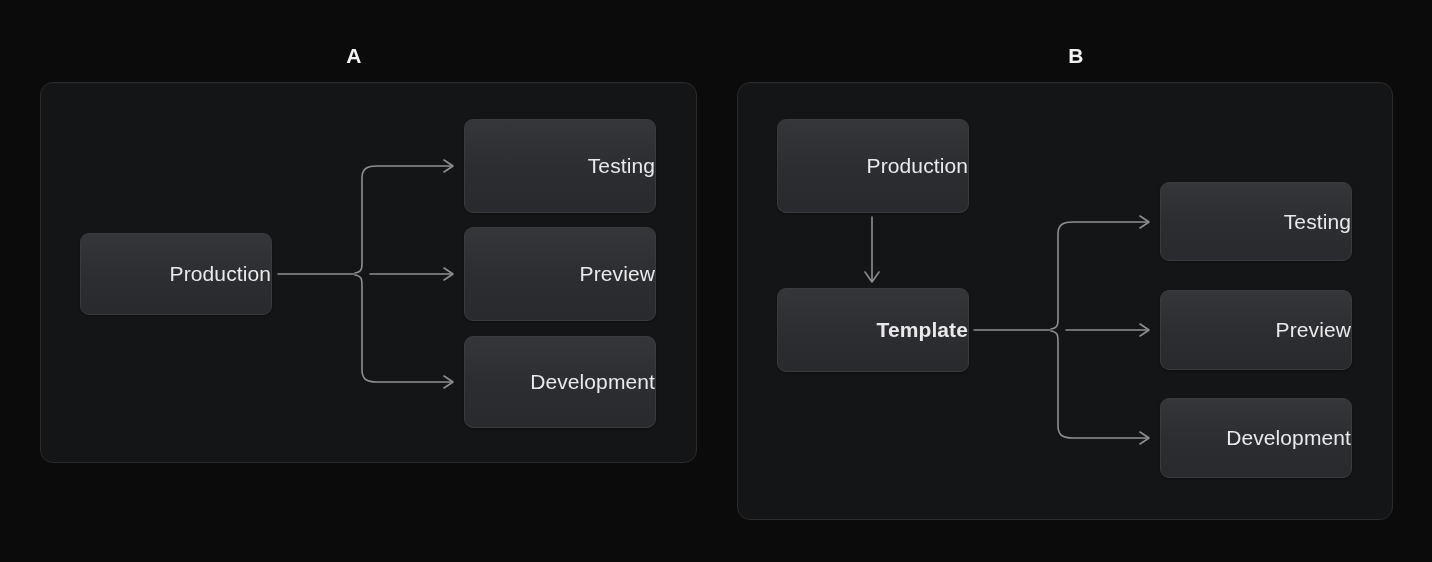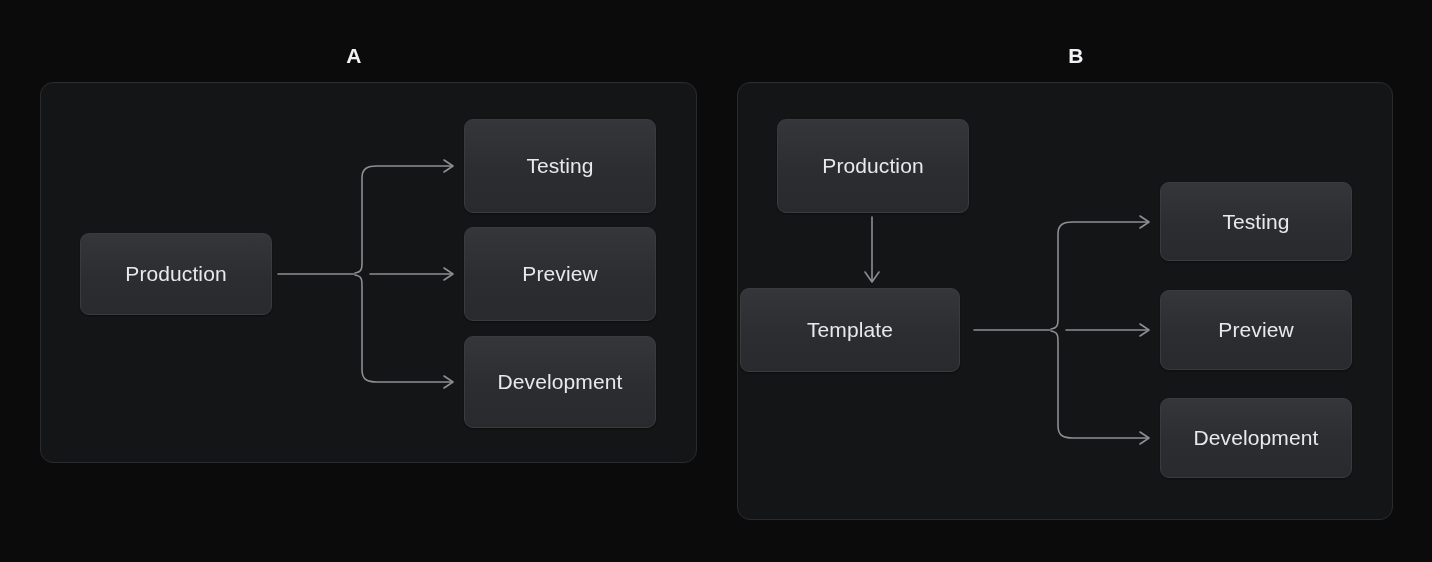--- a/index.html
+++ b/index.html
@@ -45,21 +45,21 @@
 
   
   .node {
     position: absolute;
     box-sizing: border-box;
     border: 1px solid #3a3b3f;
     border-radius: 9px;
     background: linear-gradient(180deg, #343639 0%, #2c2d30 55%, #292a2d 100%);
     display: flex;
     align-items: center;
-    justify-content: center;
+    justify-content: flex-end;
     color: #e9e9ec;
     font-size: 21px;
     font-weight: 400;
     letter-spacing: 0.1px;
     white-space: nowrap;
     box-shadow: 0 1px 2px rgba(0,0,0,0.45);
     user-select: none;
   }
 
   
@@ -140,21 +140,21 @@
     <path class="edge-path" d="M 1051 329 C 1058 328 1058 324 1058 318 L 1058 234 C 1058 224 1064 222 1073 222 L 1148 222"></path>
     <path class="edge-head" d="M 1140 216 L 1149 222 L 1140 228"></path>
 
     <path class="edge-path" d="M 1051 331 C 1058 332 1058 336 1058 342 L 1058 426 C 1058 436 1064 438 1073 438 L 1148 438"></path>
     <path class="edge-head" d="M 1140 432 L 1149 438 L 1140 444"></path>
   </svg>
 
   <div class="node" style="left:777px; top:119px; width:192px; height:94px;">
     <span>Production</span>
   </div>
-  <div class="node" style="left:740px; top:288px; width:220px; height:84px;">
+  <div class="node" style="left:777px; top:288px; width:192px; height:84px;font-weight:bold;">
     <span>Template</span>
   </div>
   <div class="node" style="left:1160px; top:182px; width:192px; height:79px;">
     <span>Testing</span>
   </div>
   <div class="node" style="left:1160px; top:290px; width:192px; height:80px;">
     <span>Preview</span>
   </div>
   <div class="node" style="left:1160px; top:398px; width:192px; height:80px;">
     <span>Development</span>

